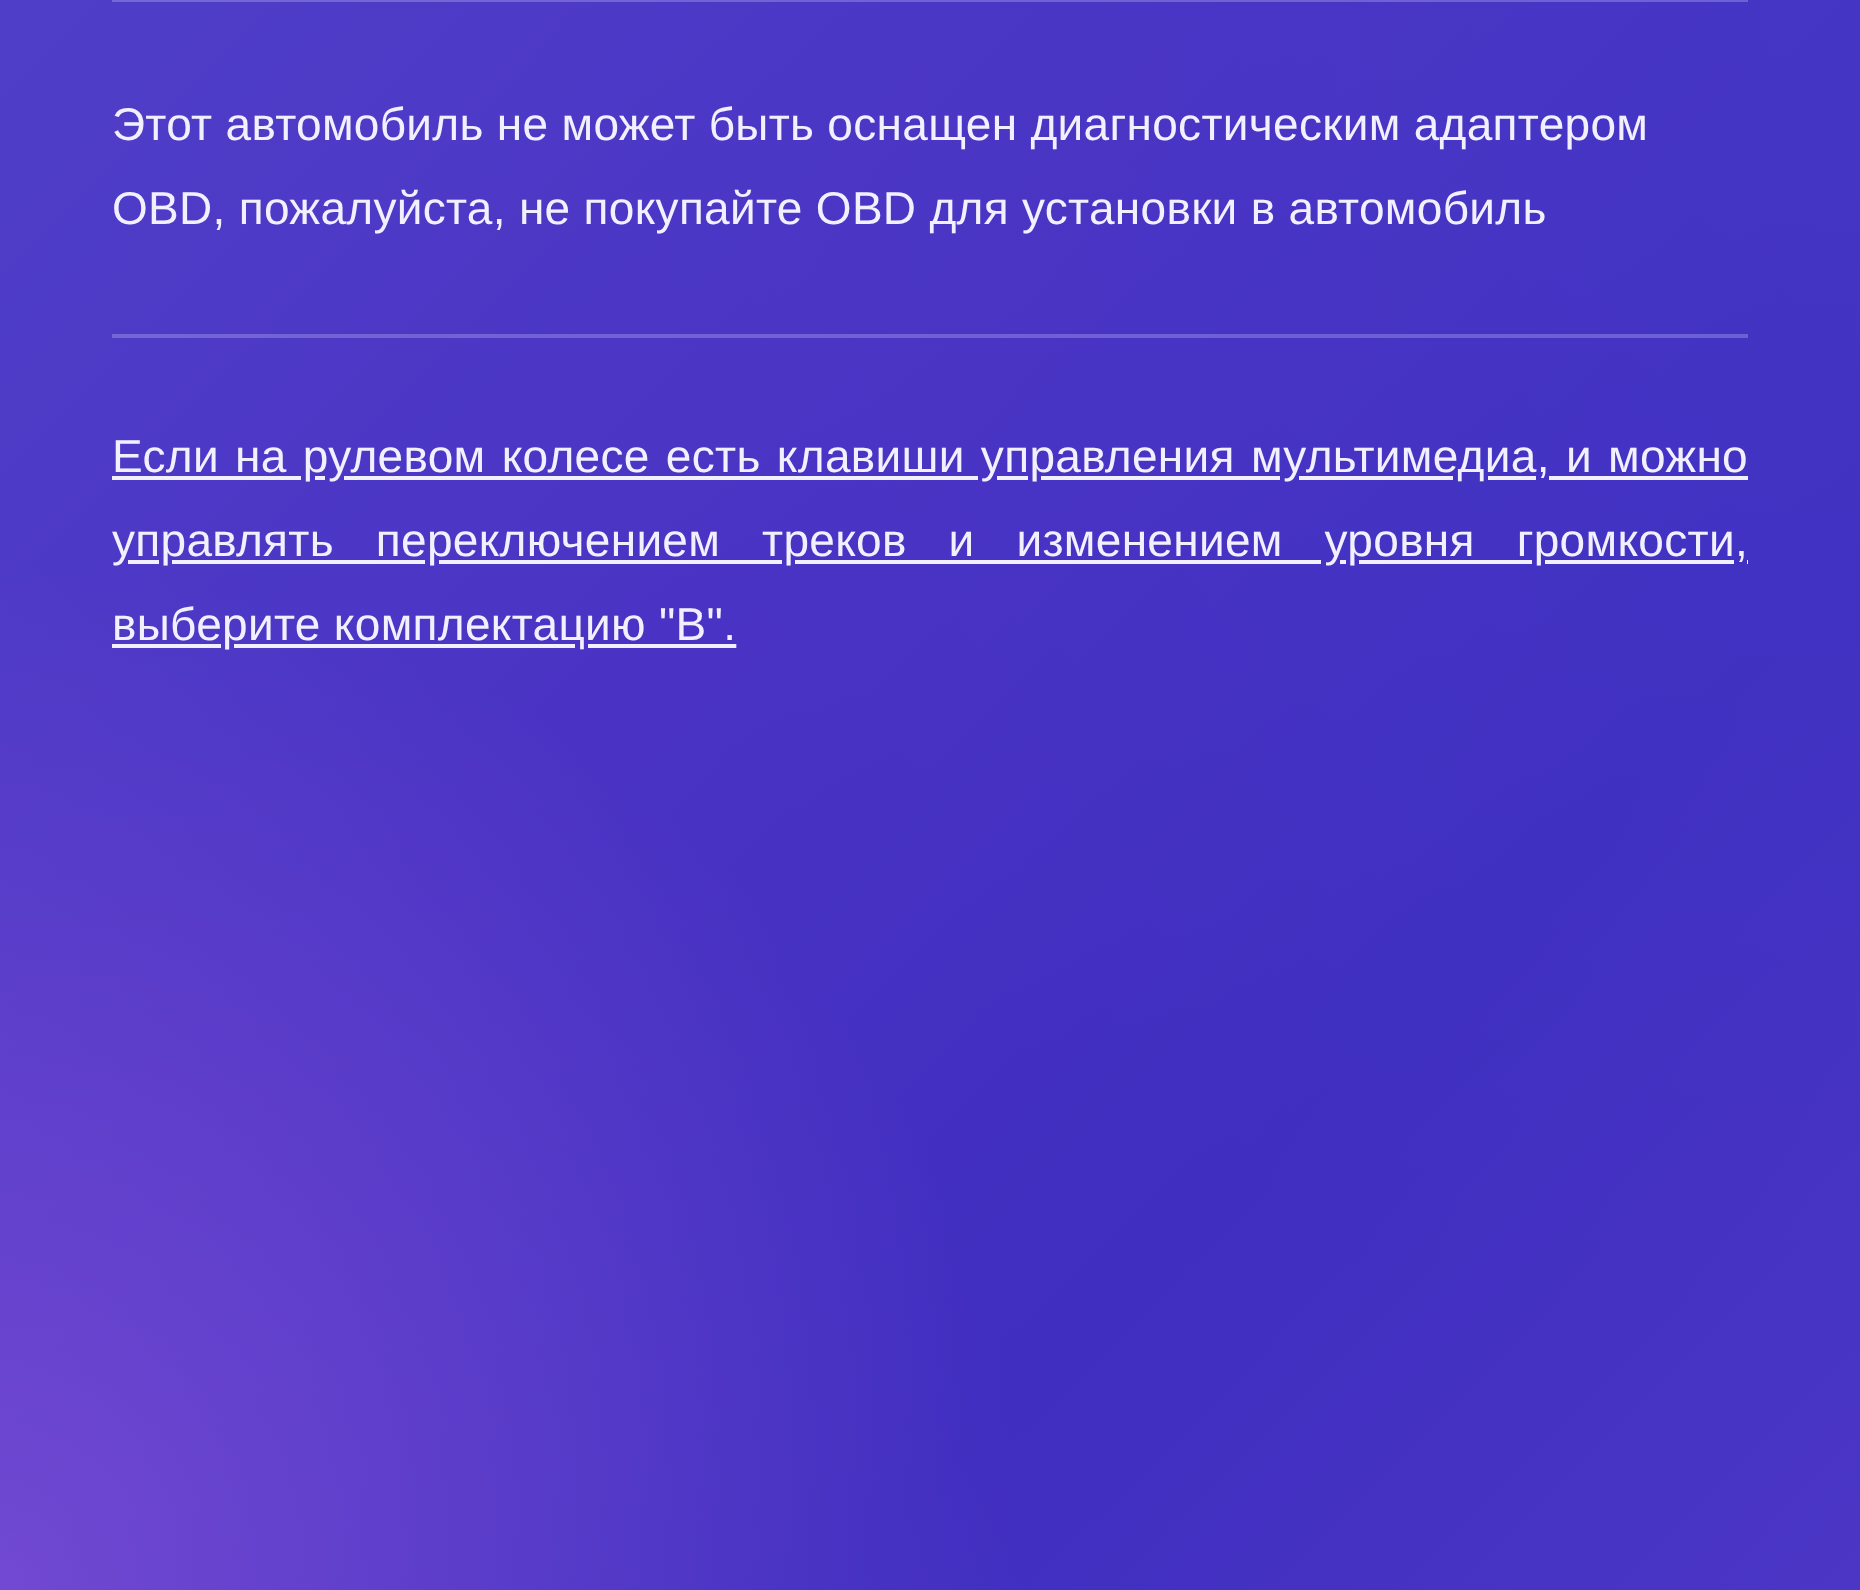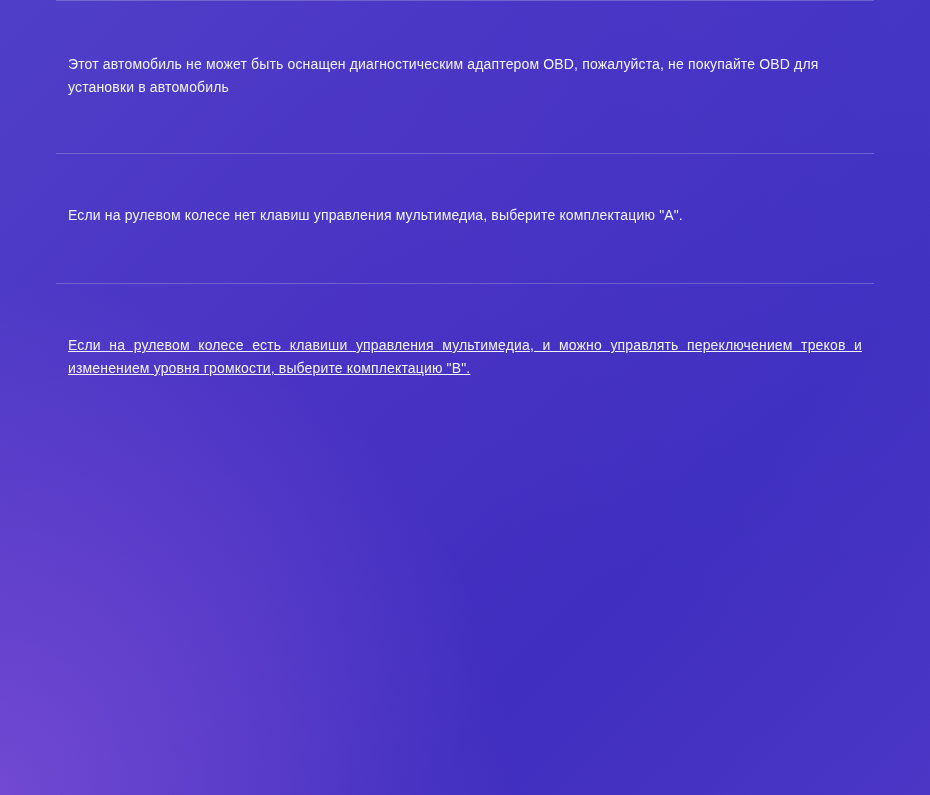--- a/index.html
+++ b/index.html
@@ -58,24 +58,24 @@
   }
   .divider {
     height: 1px;
     background: rgba(255, 255, 255, 0.22);
     width: 100%;
   }
   .para-block {
     box-sizing: border-box;
   }
   .para {
-    font-size: 14px;
-    line-height: 23px;
+    font-size: 23px;
+    line-height: 42px;
     color: #f2f0ff;
-    margin: 12px;
+    margin: 0;
     letter-spacing: 0.15px;
   }
   .block-1 { padding-top: 40px; padding-bottom: 42px; }
   .block-2 { padding-top: 38px; padding-bottom: 44px; }
   .block-3 { padding-top: 38px; padding-bottom: 44px; }
   .justified { text-align: justify; text-align-last: left; text-decoration: underline; }
 </style>
 </head>
 <body>
 
@@ -84,23 +84,20 @@
 
 
     <div class="divider"></div>
 
     <div class="para-block block-1">
       <p class="para">Этот автомобиль не может быть оснащен диагностическим адаптером OBD, пожалуйста, не покупайте OBD для установки в автомобиль</p>
     </div>
 
     <div class="divider"></div>
 
-    <div class="para-block block-2">
-      <p class="para">Если на рулевом колесе нет клавиш управления мультимедиа, выберите комплектацию "A".</p>
-    </div>
 
     <div class="divider"></div>
 
     <div class="para-block block-3">
       <p class="para justified">Если на рулевом колесе есть клавиши управления мультимедиа, и можно управлять переключением треков и изменением уровня громкости, выберите комплектацию "B".</p>
     </div>
 
   </div>
 </div>
 

